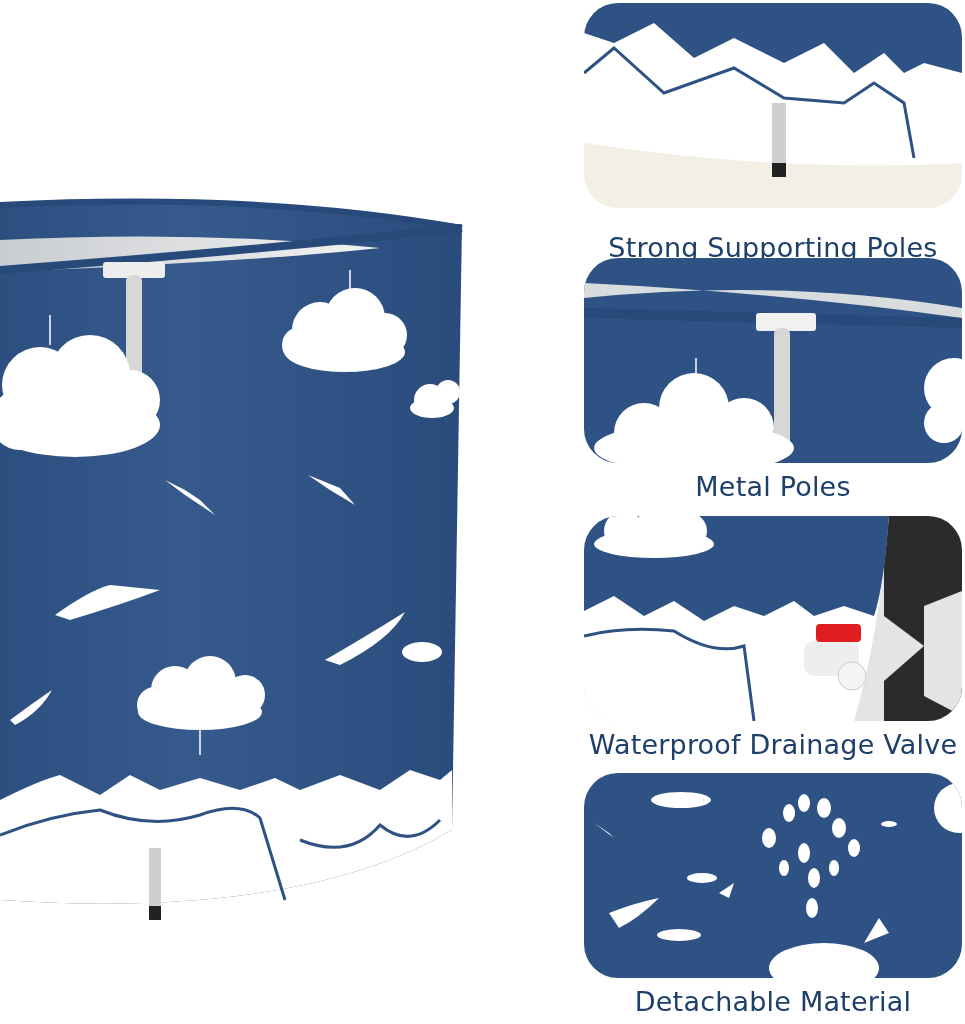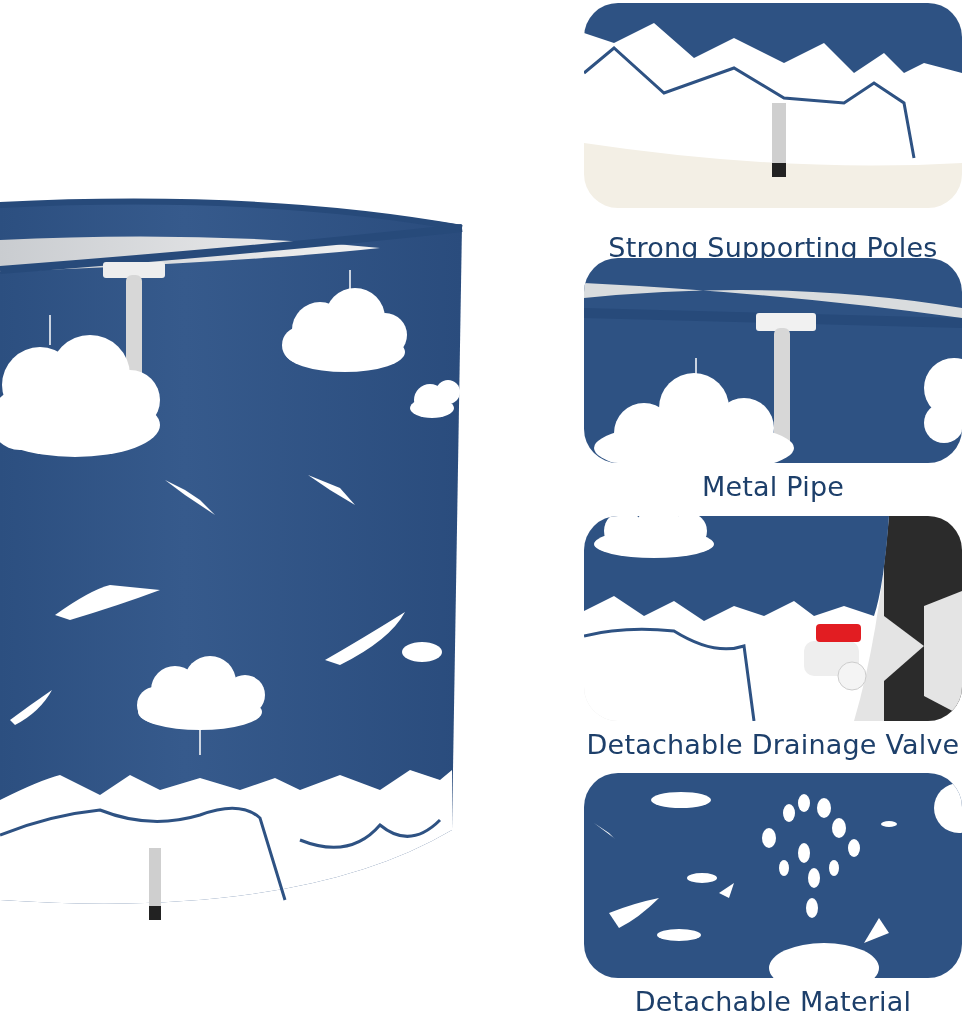--- a/index.html
+++ b/index.html
@@ -109,21 +109,21 @@
       <circle cx="60" cy="175" r="30"></circle>
         <circle cx="110" cy="150" r="35"></circle>
         <circle cx="160" cy="170" r="30"></circle>
         <ellipse cx="110" cy="190" rx="100" ry="25"></ellipse>
       <circle cx="370" cy="130" r="30"></circle>
         <circle cx="360" cy="165" r="20"></circle>
     </g>
     <line x1="112" y1="100" x2="112" y2="125" stroke="#ffffff" stroke-width="1.5"></line>
   </svg>
 </div>
-<div class="caption" style="top:471px;">Metal Pipe</div>
+<div class="caption" style="top:471px;">Metal Poles</div>
 
 <div class="panel" style="top:516px;">
   <svg width="378" height="205" viewBox="0 0 378 205">
     <rect width="378" height="205" fill="#e4e4e4"></rect>
     <rect x="300" y="0" width="78" height="205" fill="#2b2b2b"></rect>
     <path d="M300 100 L340 130 L300 165 Z" fill="#e4e4e4"></path>
     <path d="M340 90 L378 75 L378 200 L340 180 Z" fill="#e4e4e4"></path>
     <path d="M0 0 H305 Q295 120 270 205 H0 Z" fill="#ffffff"></path>
     <path d="M0 0 H305 Q300 70 290 100 L260 90 L230 100 L210 85 L180 100 L150 90 L120 105 L90 85 L60 100 L30 80 L0 95 Z" fill="#2e5283"></path>
     <g fill="#ffffff">
@@ -133,21 +133,21 @@
         <ellipse cx="70" cy="28" rx="60" ry="14"></ellipse>
     </g>
     <path d="M0 120 Q40 110 90 115 Q130 140 160 130 L170 205" stroke="#2e5283" stroke-width="3" fill="none"></path>
     <g>
       <rect x="220" y="125" width="55" height="35" rx="10" fill="#eeeeee"></rect>
       <rect x="232" y="108" width="45" height="18" rx="4" fill="#e21d22"></rect>
       <circle cx="268" cy="160" r="14" fill="#f4f4f4" stroke="#cccccc"></circle>
     </g>
   </svg>
 </div>
-<div class="caption" style="top:729px;">Detachable Drainage Valve</div>
+<div class="caption" style="top:729px;">Waterproof Drainage Valve</div>
 
 <div class="panel" style="top:773px;">
   <svg width="378" height="205" viewBox="0 0 378 205">
     <rect width="378" height="205" fill="#2e5283"></rect>
     <g fill="#ffffff">
       <ellipse cx="97" cy="27" rx="30" ry="8"></ellipse>
       <ellipse cx="118" cy="105" rx="15" ry="5"></ellipse>
       <ellipse cx="95" cy="162" rx="22" ry="6"></ellipse>
       <ellipse cx="305" cy="51" rx="8" ry="3"></ellipse>
       <circle cx="375" cy="35" r="25"></circle>

